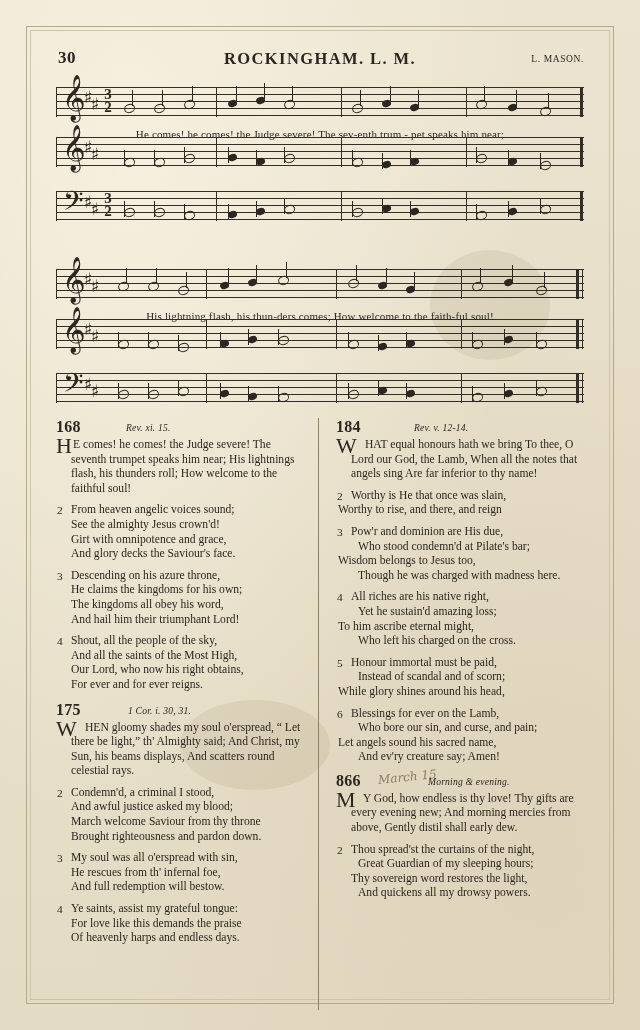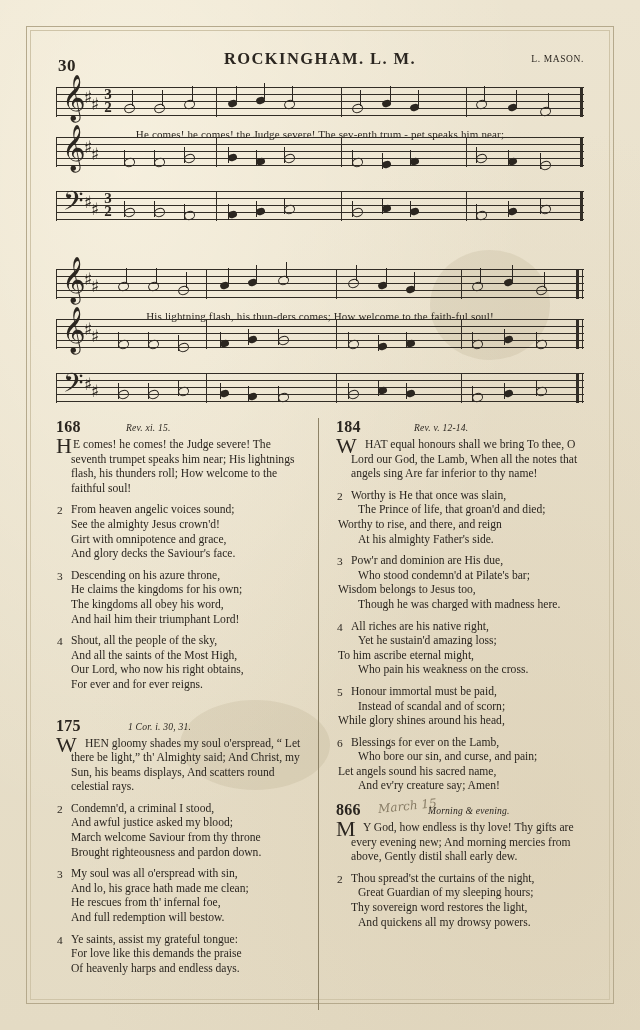--- a/index.html
+++ b/index.html
@@ -25,21 +25,21 @@
   }
   .inner-frame{
     position:absolute;
     left:30px;top:30px;right:30px;bottom:30px;
     border:1px solid #cfc4a8;
   }
 
   
   .hdr{position:absolute;top:48px;left:0;width:100%;height:22px;}
   .pagenum{
-    position:absolute;left:58px;top:8px;
+    position:absolute;left:58px;top:0;
     font-size:17px;font-weight:bold;letter-spacing:.5px;
   }
   .hymn-title{
     position:absolute;left:0;width:100%;top:1px;
     text-align:center;font-size:16.5px;letter-spacing:1.4px;font-weight:bold;
   }
   .composer{
     position:absolute;right:56px;top:6px;
     font-size:9.5px;letter-spacing:.6px;
   }
@@ -456,21 +456,21 @@
         </div>
         <div class="verse">
           <span class="vn">4</span>
           <span class="l">Shout, all the people of the sky,</span>
           <span class="l">And all the saints of the Most High,</span>
           <span class="l">Our Lord, who now his right obtains,</span>
           <span class="l">For ever and for ever reigns.</span>
         </div>
       </div>
 
-      <div class="hymn" style="margin-top:24px;">
+      <div class="hymn" style="margin-top:8px;">
         <div class="hnum-row">
           <span class="hnum">175</span>
           <span class="ref ital r2">1 Cor. i. 30, 31.</span>
         </div>
         <div class="dropcap-verse">
           <span class="dropcap">W</span>
           <span class="l first" style="padding-left:14px;">HEN gloomy shades my soul o'erspread,</span>
           <span class="l ind1">“ Let there be light,” th' Almighty said;</span>
           <span class="l">And Christ, my Sun, his beams displays,</span>
           <span class="l">And scatters round celestial rays.</span>
@@ -478,21 +478,20 @@
         <div class="verse">
           <span class="vn">2</span>
           <span class="l">Condemn'd, a criminal I stood,</span>
           <span class="l">And awful justice asked my blood;</span>
           <span class="l">March welcome Saviour from thy throne</span>
           <span class="l">Brought righteousness and pardon down.</span>
         </div>
         <div class="verse">
           <span class="vn">3</span>
           <span class="l">My soul was all o'erspread with sin,</span>
-          <span class="l">And lo, his grace hath made me clean;</span>
           <span class="l">He rescues from th' infernal foe,</span>
           <span class="l">And full redemption will bestow.</span>
         </div>
         <div class="verse">
           <span class="vn">4</span>
           <span class="l">Ye saints, assist my grateful tongue:</span>
           <span class="l">For love like this demands the praise</span>
           <span class="l">Of heavenly harps and endless days.</span>
         </div>
       </div>
@@ -500,45 +499,43 @@
 
     <div class="col right">
 
       <div class="hymn">
         <div class="hnum-row">
           <span class="hnum">184</span>
           <span class="ref ital" style="left:78px;">Rev. v. 12-14.</span>
         </div>
         <div class="dropcap-verse">
           <span class="dropcap">W</span>
-          <span class="l first" style="padding-left:14px;">HAT equal honours shall we bring</span>
+          <span class="l first" style="padding-left:14px;">HAT equal honours hath we bring</span>
           <span class="l ind1">To thee, O Lord our God, the Lamb,</span>
           <span class="l">When all the notes that angels sing</span>
           <span class="l ind2">Are far inferior to thy name!</span>
         </div>
         <div class="verse">
           <span class="vn">2</span>
           <span class="l">Worthy is He that once was slain,</span>
-          <span class="l ind2">The Prince of life, that groan'd and died;</span>
           <span class="l" style="margin-left:-13px;">Worthy to rise, and there, and reign</span>
-          <span class="l ind2">At his almighty Father's side.</span>
         </div>
         <div class="verse">
           <span class="vn">3</span>
           <span class="l">Pow'r and dominion are His due,</span>
           <span class="l ind2">Who stood condemn'd at Pilate's bar;</span>
           <span class="l" style="margin-left:-13px;">Wisdom belongs to Jesus too,</span>
           <span class="l ind2">Though he was charged with madness here.</span>
         </div>
         <div class="verse">
           <span class="vn">4</span>
           <span class="l">All riches are his native right,</span>
           <span class="l ind2">Yet he sustain'd amazing loss;</span>
           <span class="l" style="margin-left:-13px;">To him ascribe eternal might,</span>
-          <span class="l ind2">Who pain his weakness on the cross.</span>
+          <span class="l ind2">Who left his charged on the cross.</span>
         </div>
         <div class="verse">
           <span class="vn">5</span>
           <span class="l">Honour immortal must be paid,</span>
           <span class="l ind2">Instead of scandal and of scorn;</span>
           <span class="l" style="margin-left:-13px;">While glory shines around his head,</span>
         </div>
         <div class="verse">
           <span class="vn">6</span>
           <span class="l">Blessings for ever on the Lamb,</span>

